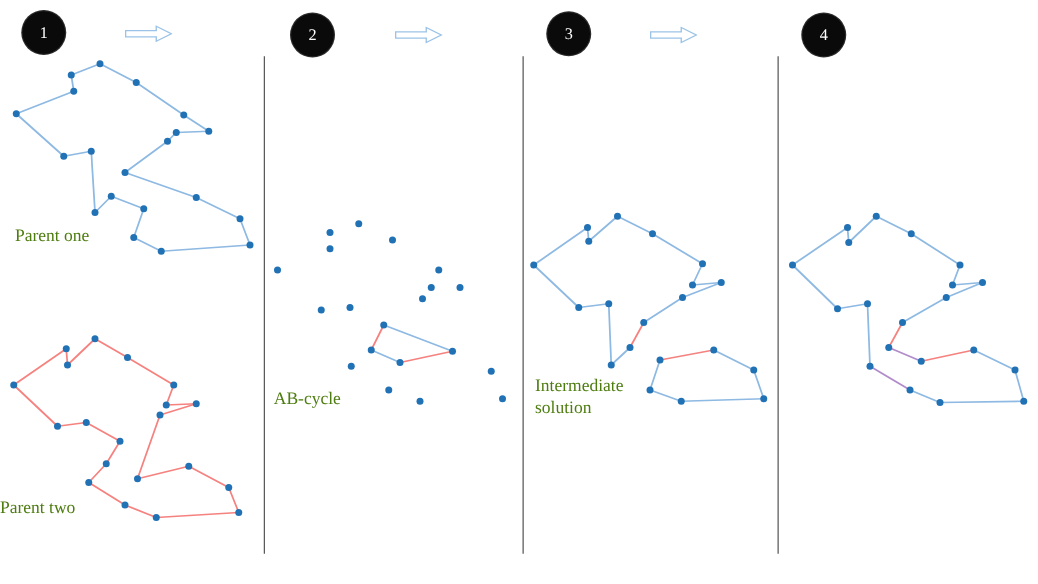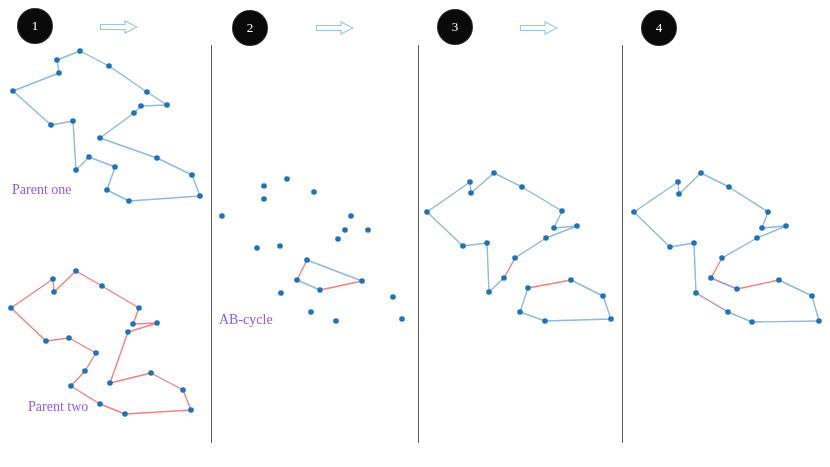--- a/index.html
+++ b/index.html
@@ -23,25 +23,25 @@
   }
   .badge-1{left:18px;top:9px;}
   .badge-2{left:233px;top:11px;}
   .badge-3{left:438px;top:10px;}
   .badge-4{left:642px;top:11px;}
   .arrow{position:absolute;width:38px;height:14px;}
   .arrow.a1{left:100px;top:20px;}
   .arrow.a2{left:316px;top:21px;}
   .arrow.a3{left:520px;top:21px;}
   .fig-label{
-    position:absolute;color:#8b5cf6;font-size:14px;line-height:17px;
+    position:absolute;color:#4d7c0f;font-size:14px;line-height:17px;
     white-space:nowrap;
   }
   .lbl-parent-one{left:12px;top:181px;}
-  .lbl-parent-two{left:28px;top:398px;}
+  .lbl-parent-two{left:0;top:398px;}
   .lbl-ab-cycle{left:219px;top:311px;}
   .lbl-intermediate{left:428px;top:301px;}
   .lbl-offspring{left:626px;top:303px;}
 </style>
 </head>
 <body>
 
 <div class="canvas">
 
   <svg class="diagram-svg" width="830" height="467" viewBox="0 0 830 467">
@@ -270,14 +270,18 @@
 
   <div class="fig-label lbl-parent-one">
     <div>Parent one</div>
   </div>
   <div class="fig-label lbl-parent-two">
     <div>Parent two</div>
   </div>
   <div class="fig-label lbl-ab-cycle">
     <div>AB-cycle</div>
   </div>
+  <div class="fig-label lbl-intermediate">
+    <div>Intermediate</div>
+    <div>solution</div>
+  </div>
 
 </div>
 
 </body></html>

